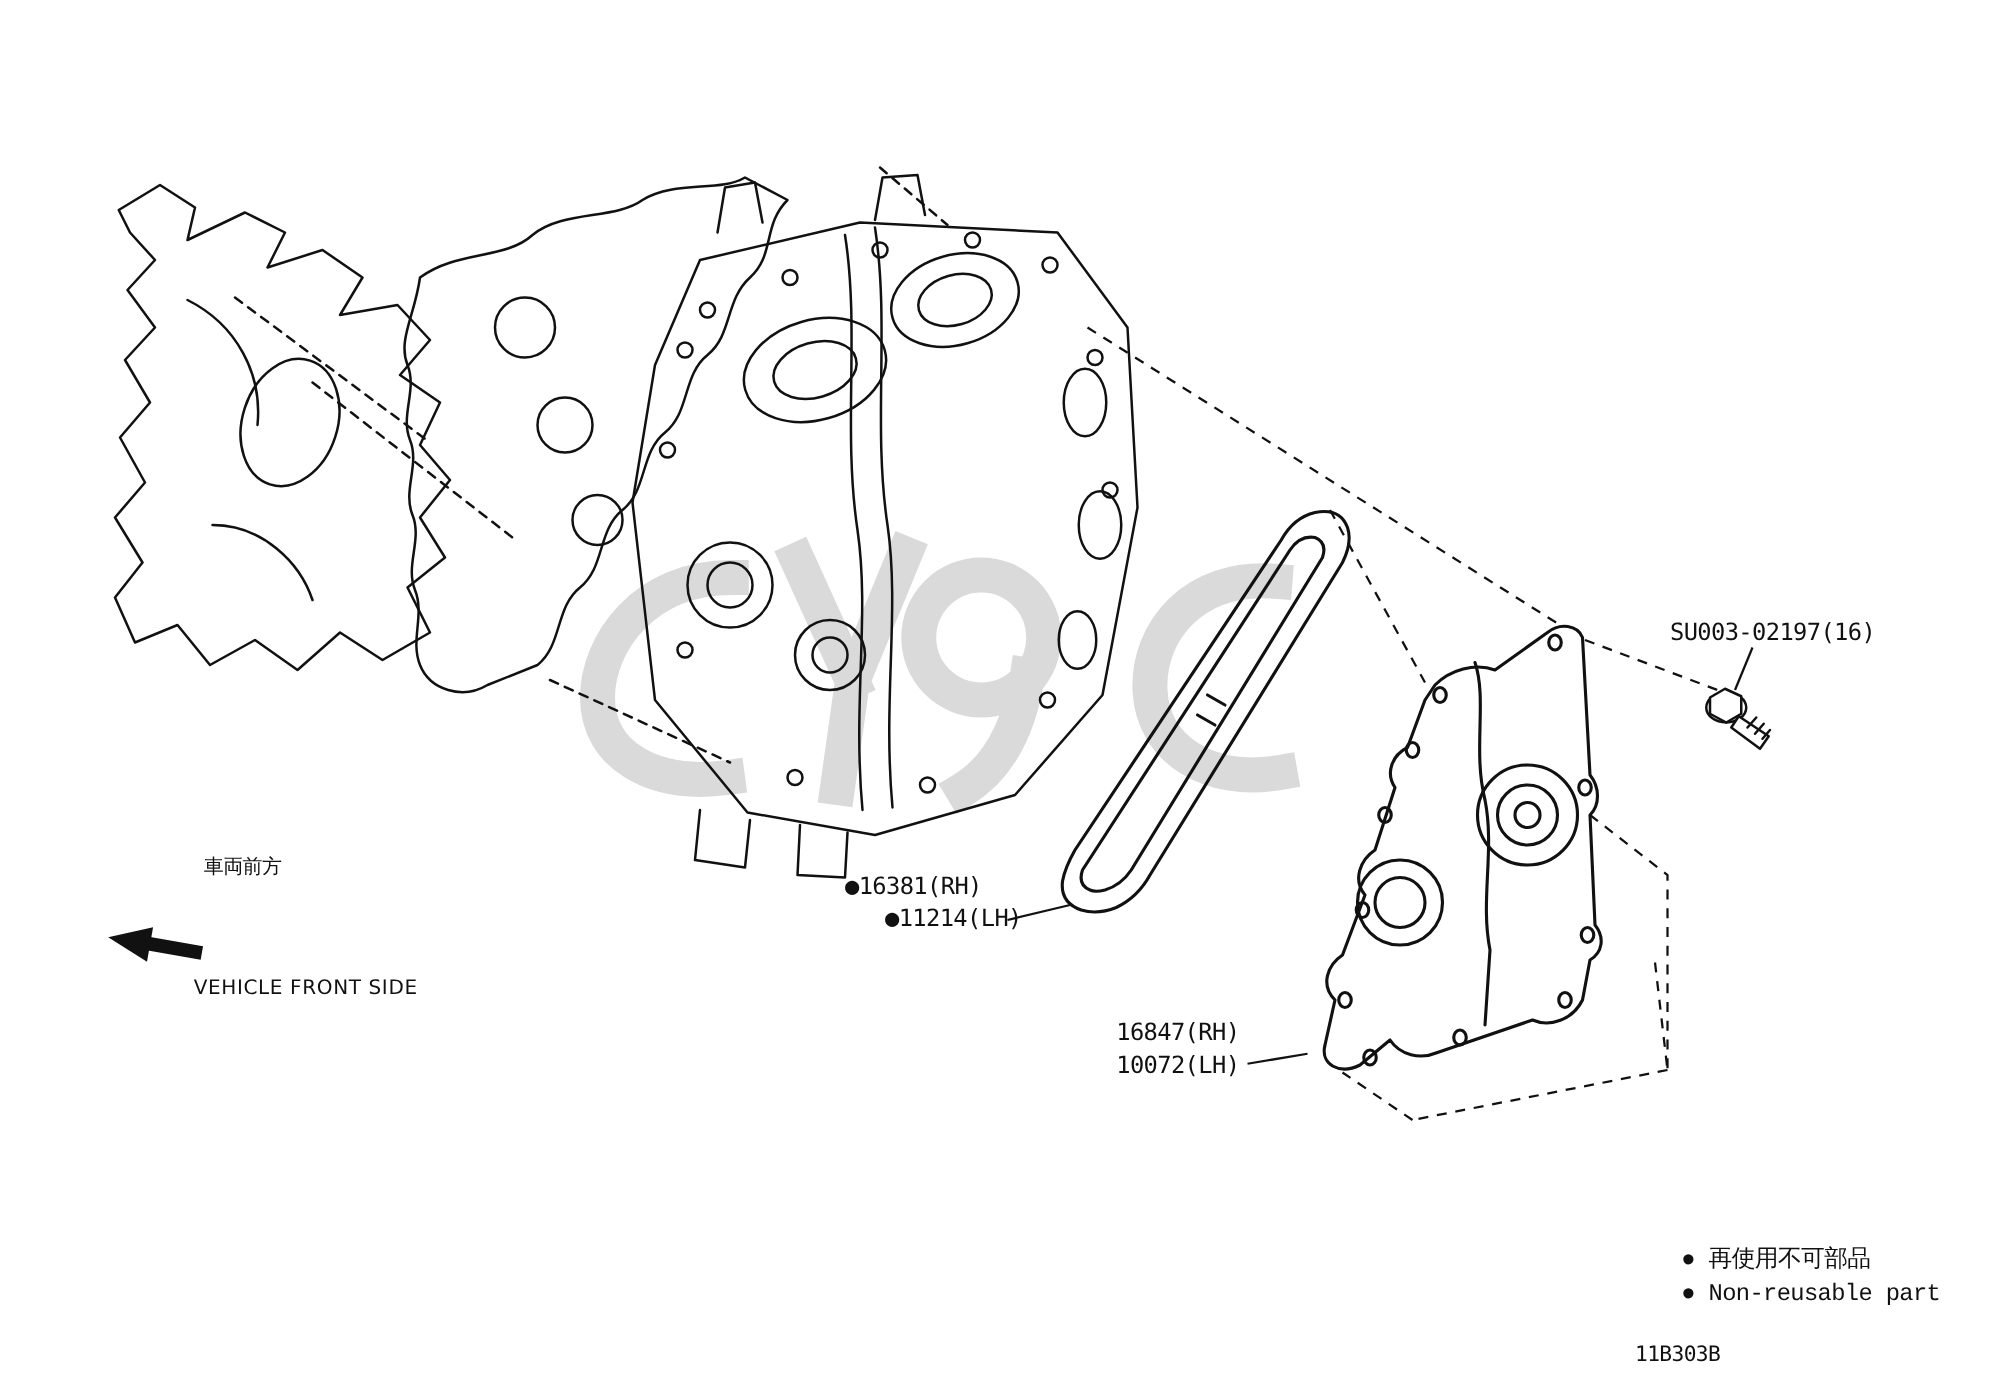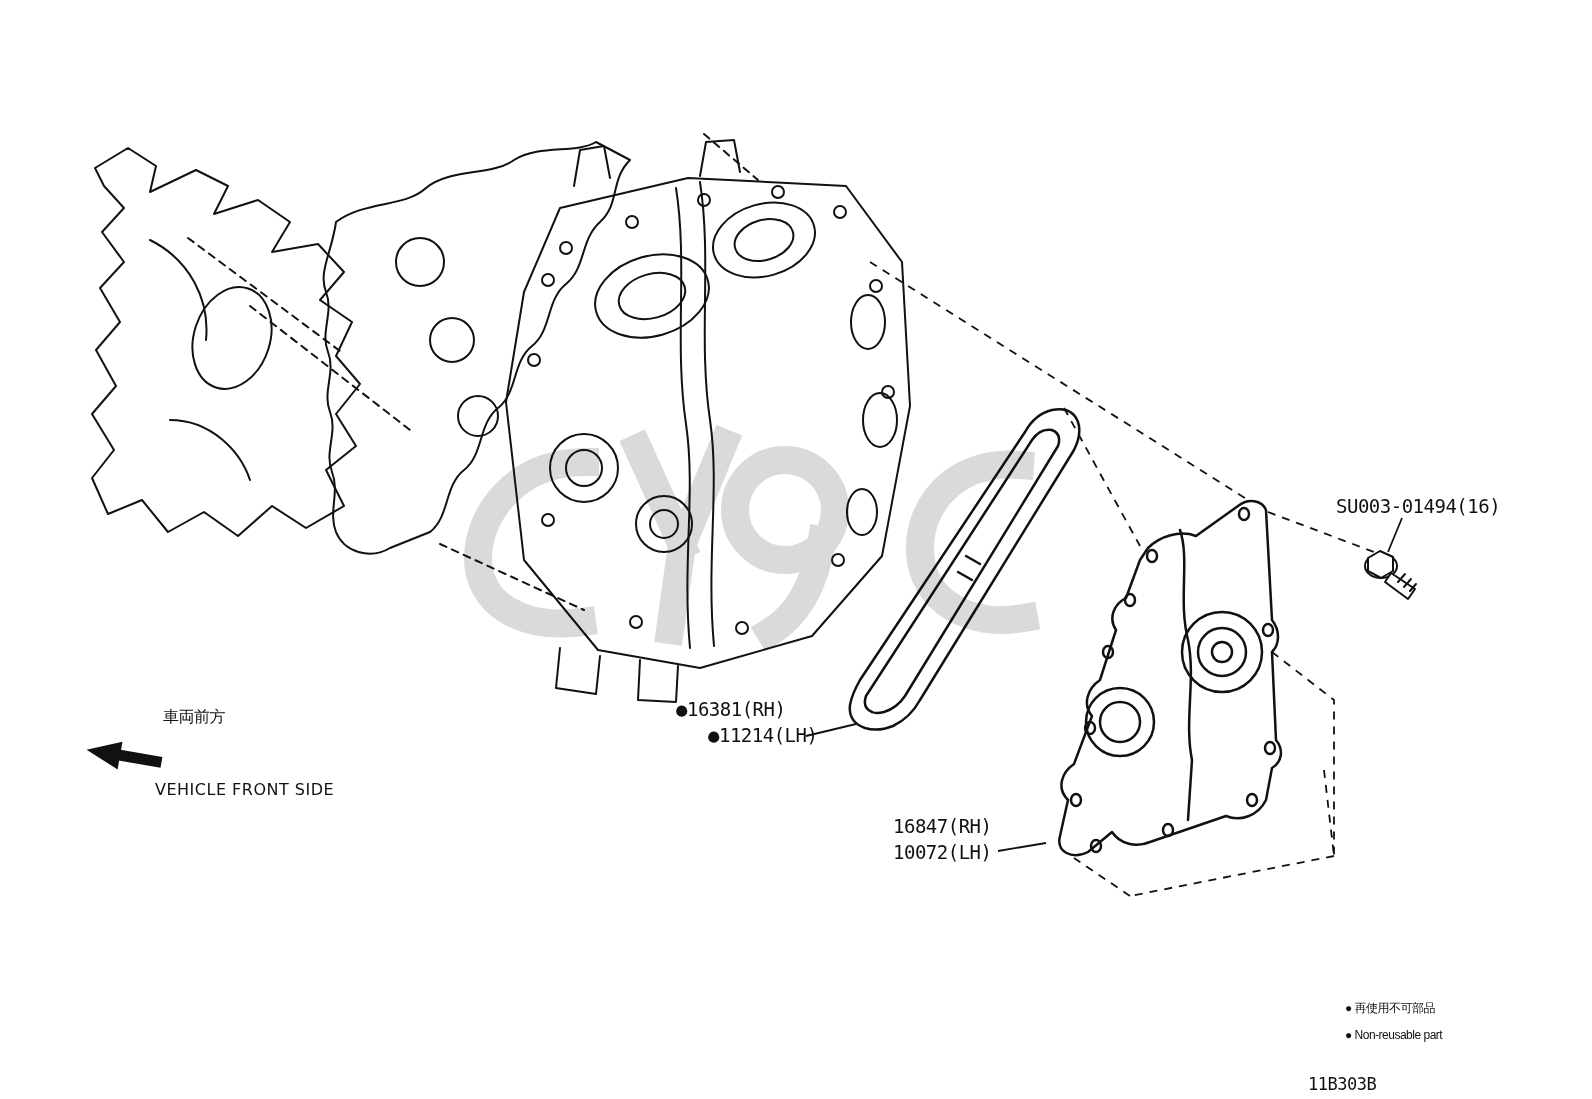--- a/index.html
+++ b/index.html
@@ -18,22 +18,22 @@
     font-size:19px;
     line-height:24px;
     letter-spacing:-0.5px;
     color:#111;
   }
   .dir{
     font-family:"DejaVu Sans","Liberation Sans",sans-serif;
     font-size:16px;
   }
   .legend{
-    font-family:Liberation Sans, sans-serif;
-    font-size:12px;
+    font-family:Liberation Mono, monospace;
+    font-size:19px;
   }
   .code{
     font-size:17px;
   }
 </style>
 </head>
 <body>
 
 <div id="stage">
 
@@ -179,23 +179,23 @@
       <polygon points="120,742 120,770 86,756" fill="#111111"></polygon>
     </g>
   </svg>
 
   <div class="lbl" style="left:676px;top:697px;">●16381(RH)</div>
   <div class="lbl" style="left:676px;top:723px;margin-left:32px;">●11214(LH)</div>
 
   <div class="lbl" style="left:893px;top:814px;">16847(RH)</div>
   <div class="lbl" style="left:893px;top:840px;">10072(LH)</div>
 
-  <div class="lbl" style="left:1336px;top:494px;">SU003-01494(16)</div>
-
-  <div class="lbl dir" style="left:163px;top:706px;font-family:Liberation Mono, monospace;">車両前方</div>
+  <div class="lbl" style="left:1336px;top:494px;">SU003-02197(16)</div>
+
+  <div class="lbl dir" style="left:163px;top:681px;">車両前方</div>
   <div class="lbl dir" style="left:155px;top:734px;letter-spacing:0.5px;margin-top:44px;">VEHICLE FRONT SIDE</div>
 
   <div class="lbl legend" style="left:1345px;top:996px;">● 再使用不可部品</div>
   <div class="lbl legend" style="left:1345px;top:1023px;text-align:right;">● Non-reusable part</div>
 
   <div class="lbl code" style="left:1308px;top:1072px;">11B303B</div>
 
 </div>
 
 </body></html>

